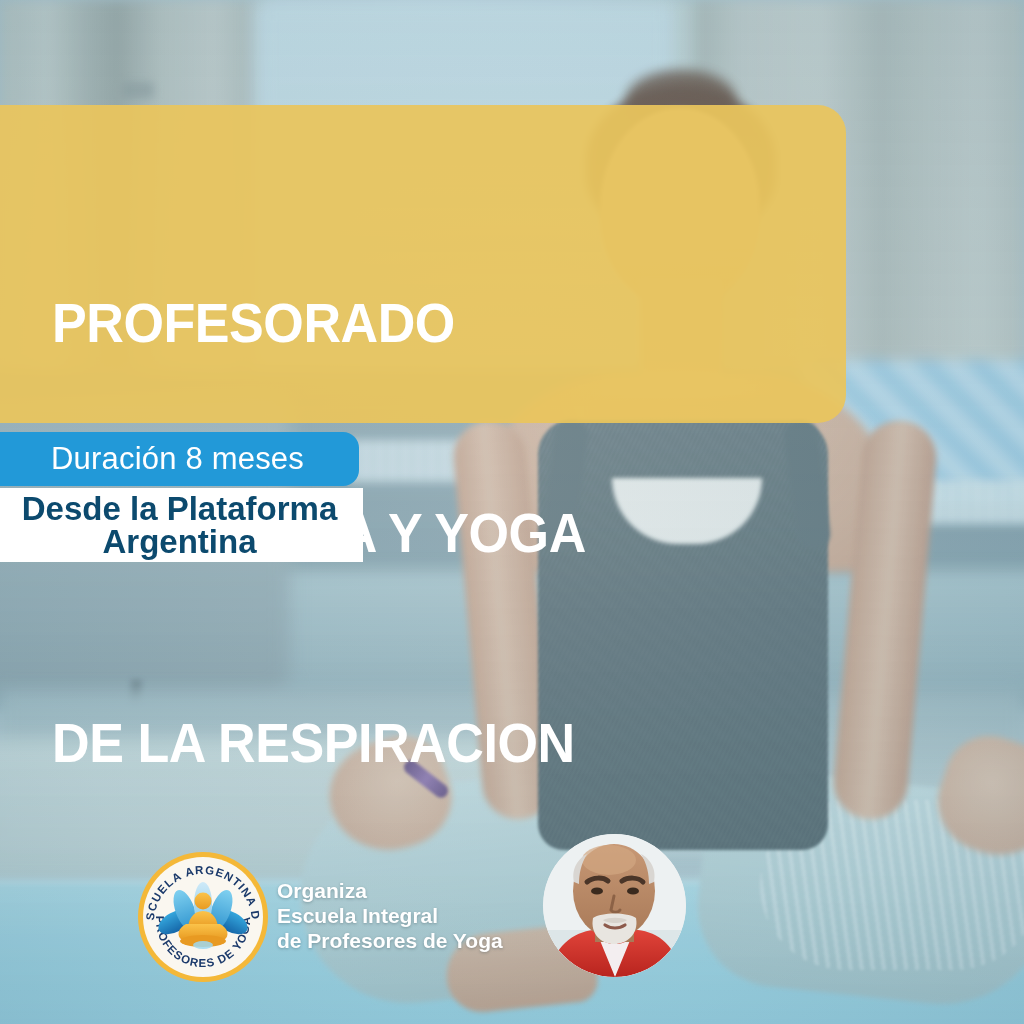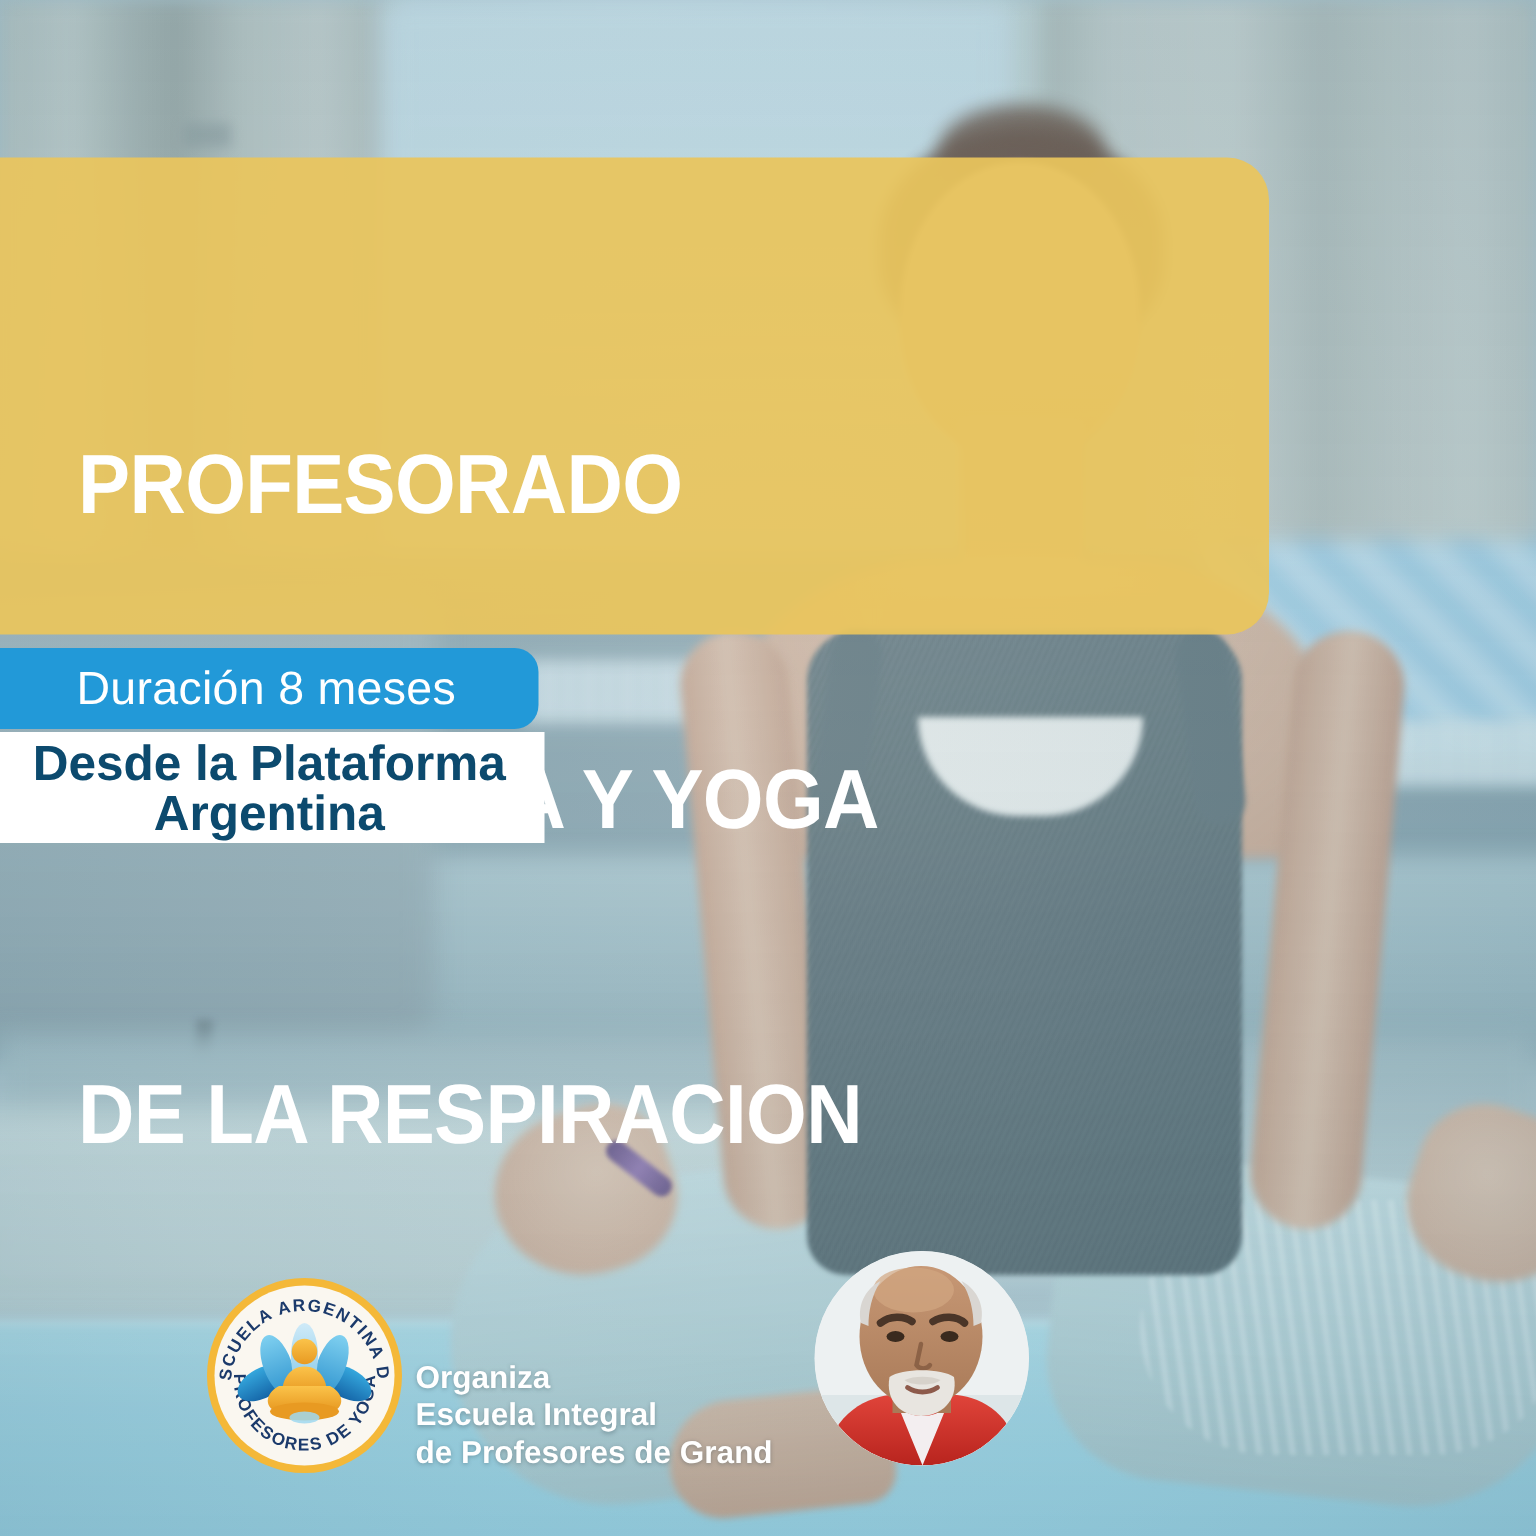--- a/index.html
+++ b/index.html
@@ -250,21 +250,20 @@
 
   
   .logo{
     position:absolute;left:136px;top:850px;width:134px;height:134px;
   }
   
   .organiza{
     position:absolute;left:277px;top:878px;
     color:#ffffff;font-size:21px;font-weight:700;line-height:25px;
     text-shadow:0 1px 3px rgba(40,60,70,.35);
-    margin-top:28px;
   }
   
   .speaker{
     position:absolute;left:543px;top:834px;width:143px;height:143px;
     border-radius:50%;overflow:hidden;
     background:#e9eef0;
   }
   
   .dicta{
     position:absolute;left:694px;top:860px;
@@ -377,21 +376,21 @@
       <path d="M 67 61 C 57 61 52 70 52 79 L 82 79 C 82 70 77 61 67 61 Z" fill="url(#figG)"></path>
       <path d="M 50 74 C 42 78 40 86 46 90 L 88 90 C 94 86 92 78 84 74 Z" fill="url(#figG)"></path>
       <ellipse cx="67" cy="91" rx="23" ry="6" fill="#E89A22"></ellipse>
       <ellipse cx="67" cy="95" rx="10" ry="4" fill="#9FD8F0" opacity=".85"></ellipse>
     </svg>
   </div>
 
   <div class="organiza">
     <div>Organiza</div>
     <div>Escuela Integral</div>
-    <div>de Profesores de Grand</div>
+    <div>de Profesores de Yoga</div>
   </div>
 
   <div class="speaker">
     <svg viewBox="0 0 143 143" width="143" height="143">
       <defs>
         <clipPath id="circ">
             <circle cx="71.5" cy="71.5" r="71.5"></circle>
           </clipPath>
         <linearGradient id="skin2" x1="0" y1="0" x2="0" y2="1">
           <stop offset="0%" stop-color="#C79875"></stop>

